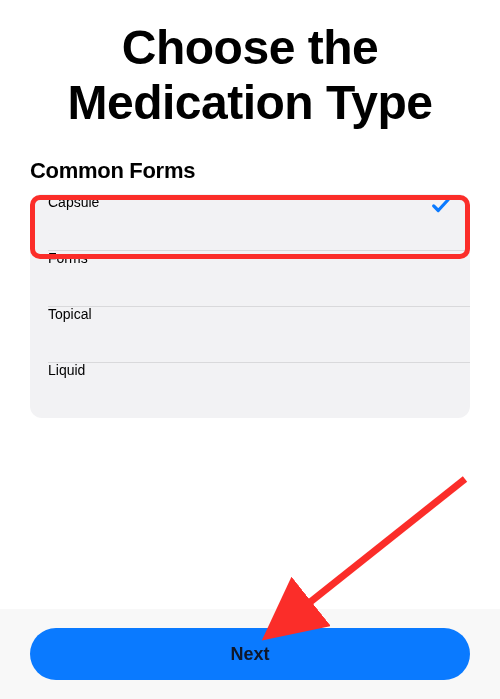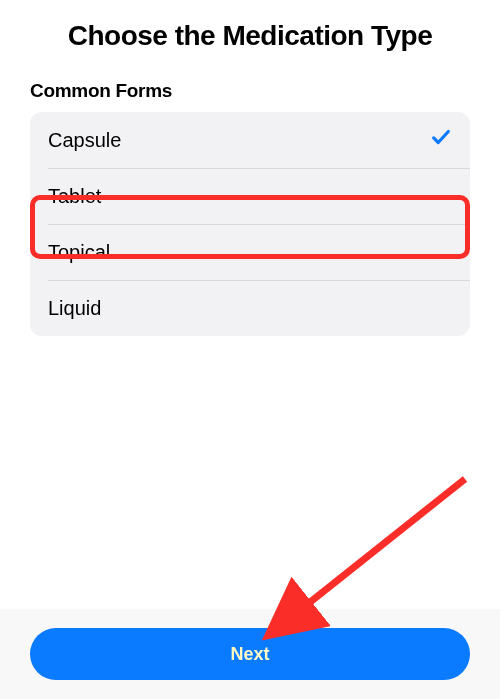--- a/index.html
+++ b/index.html
@@ -4,48 +4,48 @@
 <style>
   * { box-sizing: border-box; margin: 0; padding: 0; }
   html, body { width: 500px; height: 699px; overflow: hidden; }
   body {
     font-family: -apple-system, "SF Pro Text", "Helvetica Neue", Arial, sans-serif;
     background: #ffffff;
     color: #000;
     position: relative;
   }
   .page-title {
-    font-size: 28px;
+    font-size: 48px;
     font-weight: 800;
     text-align: center;
     line-height: 1.15;
     letter-spacing: -0.5px;
     padding: 20px 30px 10px 30px;
   }
   .content {
     padding: 18px 30px 0 30px;
   }
   .section-header {
-    font-size: 19px;
+    font-size: 22px;
     font-weight: 800;
     margin-bottom: 10px;
     letter-spacing: -0.3px;
   }
   .list-group {
     background: #f2f2f4;
     border-radius: 12px;
     overflow: hidden;
   }
   .list-item {
     display: flex;
-    align-items: center;
+    align-items: flex-start;
     justify-content: space-between;
     height: 56px;
     padding: 0 18px;
-    font-size: 20px;
+    font-size: 14px;
     font-weight: 500;
     position: relative;
     cursor: pointer;
   }
   .list-item + .list-item::before {
     content: "";
     position: absolute;
     top: 0; left: 18px; right: 0;
     height: 1px;
     background: #d9d9db;
@@ -82,21 +82,21 @@
     display: flex;
     align-items: center;
     padding: 0 30px;
   }
   .next-btn {
     flex: 1;
     height: 52px;
     border: none;
     border-radius: 26px;
     background: #0a7aff;
-    color: #fef9c3;
+    color: #0f172a;
     font-size: 18px;
     font-weight: 700;
     cursor: pointer;
   }
   .arrow-overlay {
     position: absolute;
     right: 25px;
     bottom: 40px;
     width: 260px;
     height: 190px;
@@ -116,21 +116,21 @@
   <div class="list-group">
     <div class="list-item">
       <span>Capsule</span>
       <span class="checkmark">
         <svg width="22" height="22" viewBox="0 0 24 24" fill="none" stroke="#0a7aff" stroke-width="3.5" stroke-linecap="round" stroke-linejoin="round">
             <polyline points="4 13 9 18 20 6"></polyline>
           </svg>
       </span>
     </div>
     <div class="list-item">
-      <span>Tablet</span>
+      <span>Forms</span>
     </div>
     <div class="list-item">
       <span>Topical</span>
     </div>
     <div class="list-item">
       <span>Liquid</span>
     </div>
   </div>
 
   <div class="section-gap"></div>

